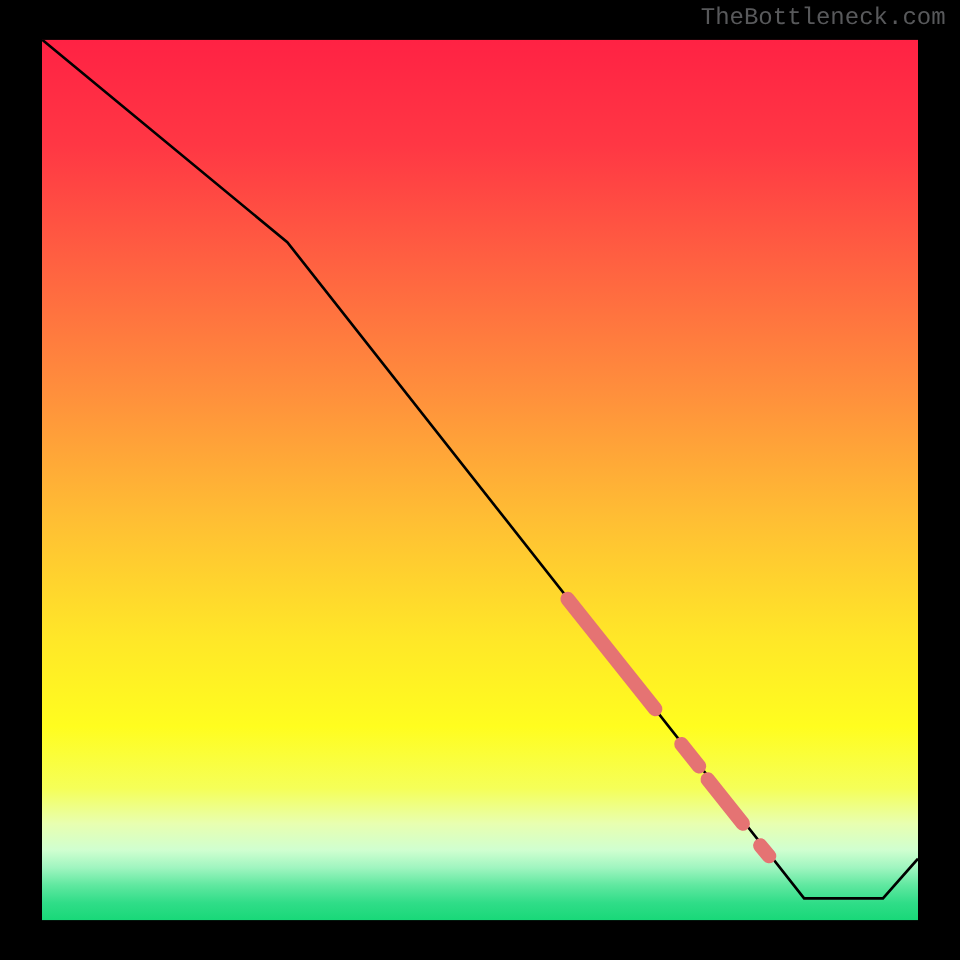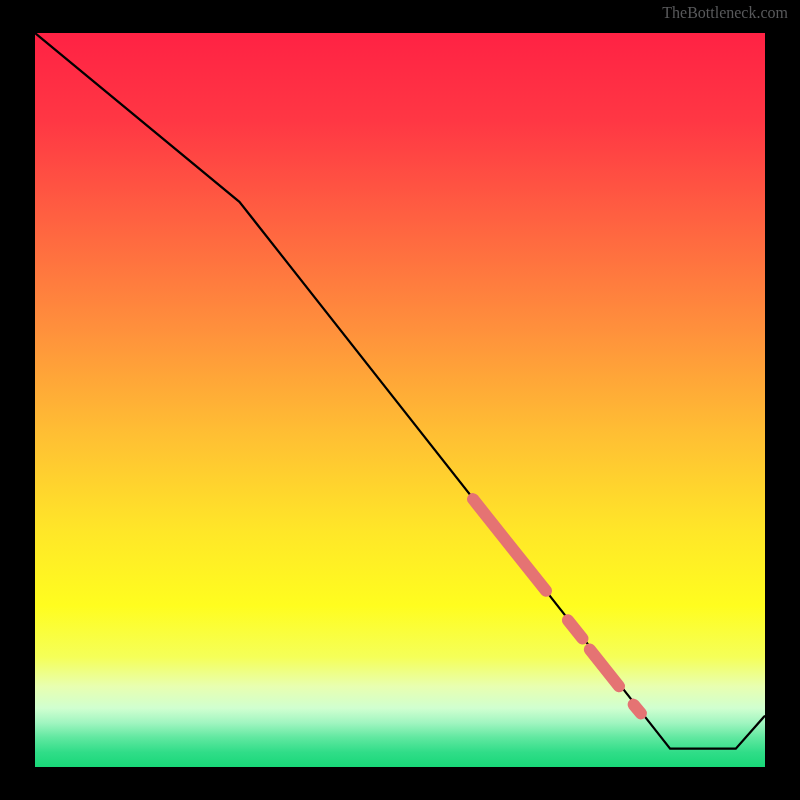--- a/index.html
+++ b/index.html
@@ -7,22 +7,22 @@
   .container {
     width: 800px;
     height: 800px;
     position: relative;
     background: #000;
   }
   .watermark {
     position: absolute;
     top: 4px;
     right: 12px;
-    font-family: Liberation Serif, serif;
-    font-size: 16px;
+    font-family: Liberation Mono, monospace;
+    font-size: 20px;
     color: #58595b;
     font-weight: 500;
     z-index: 10;
   }
   .plot-area {
     position: absolute;
     left: 35px;
     top: 33px;
     width: 730px;
     height: 734px;

